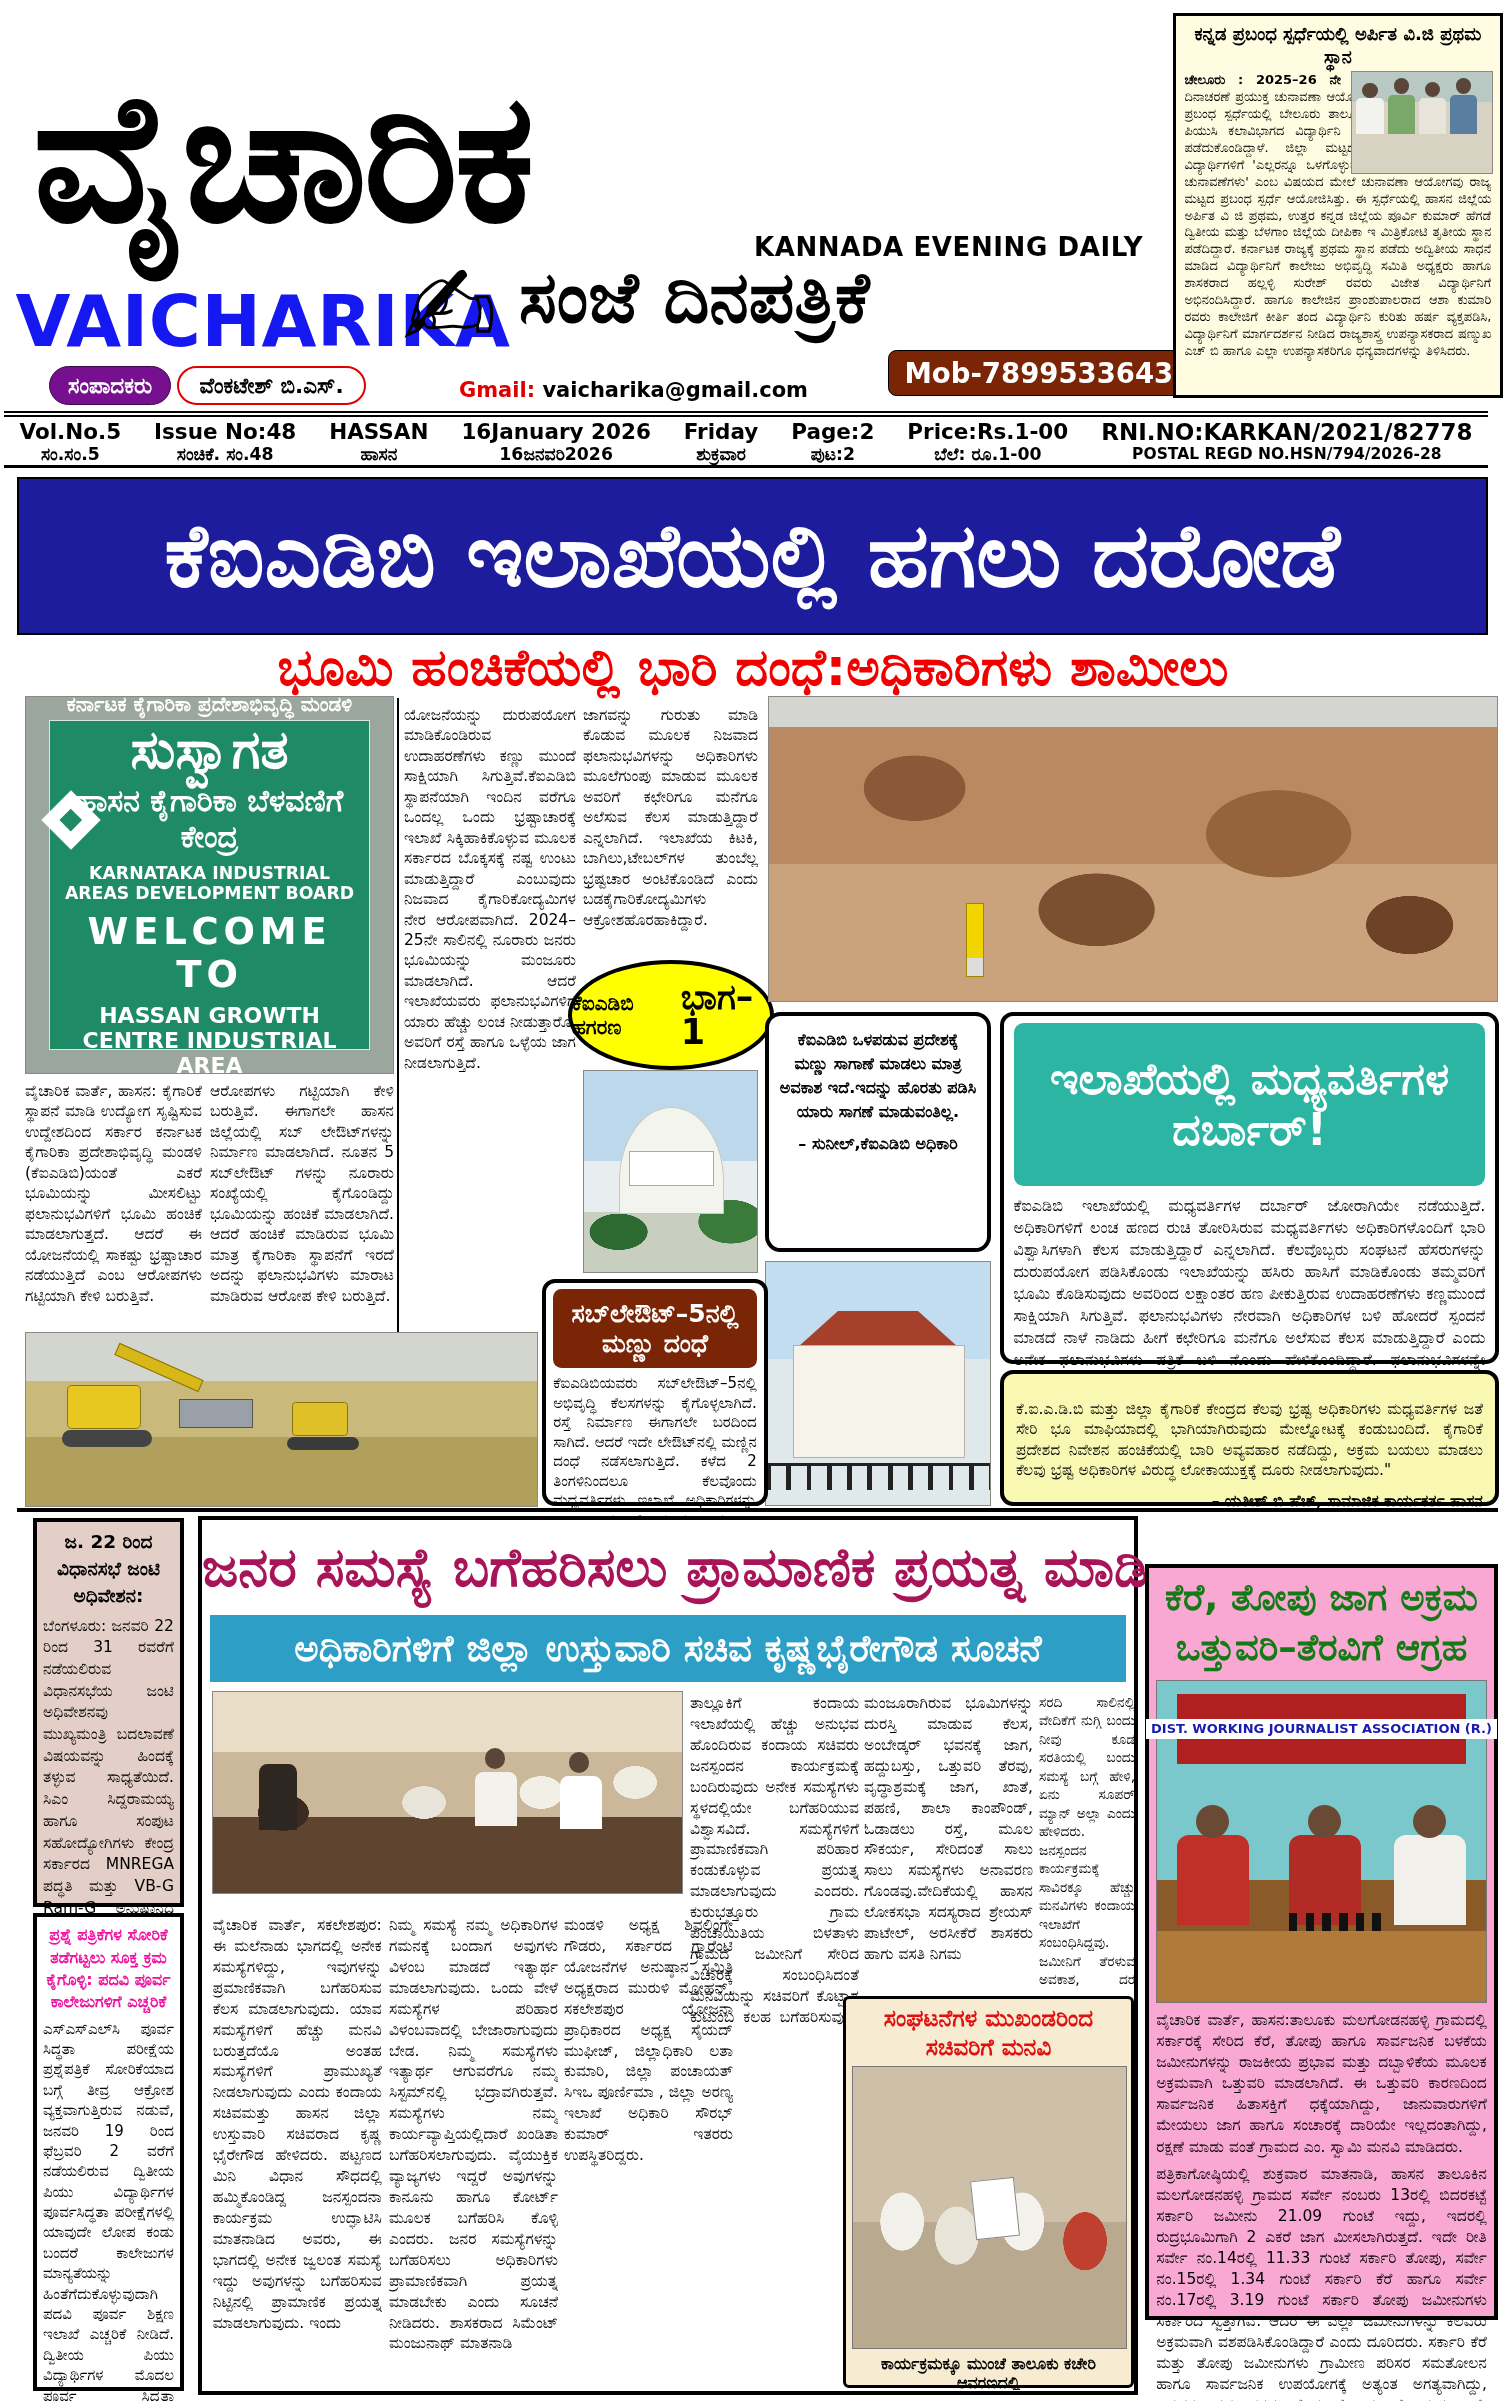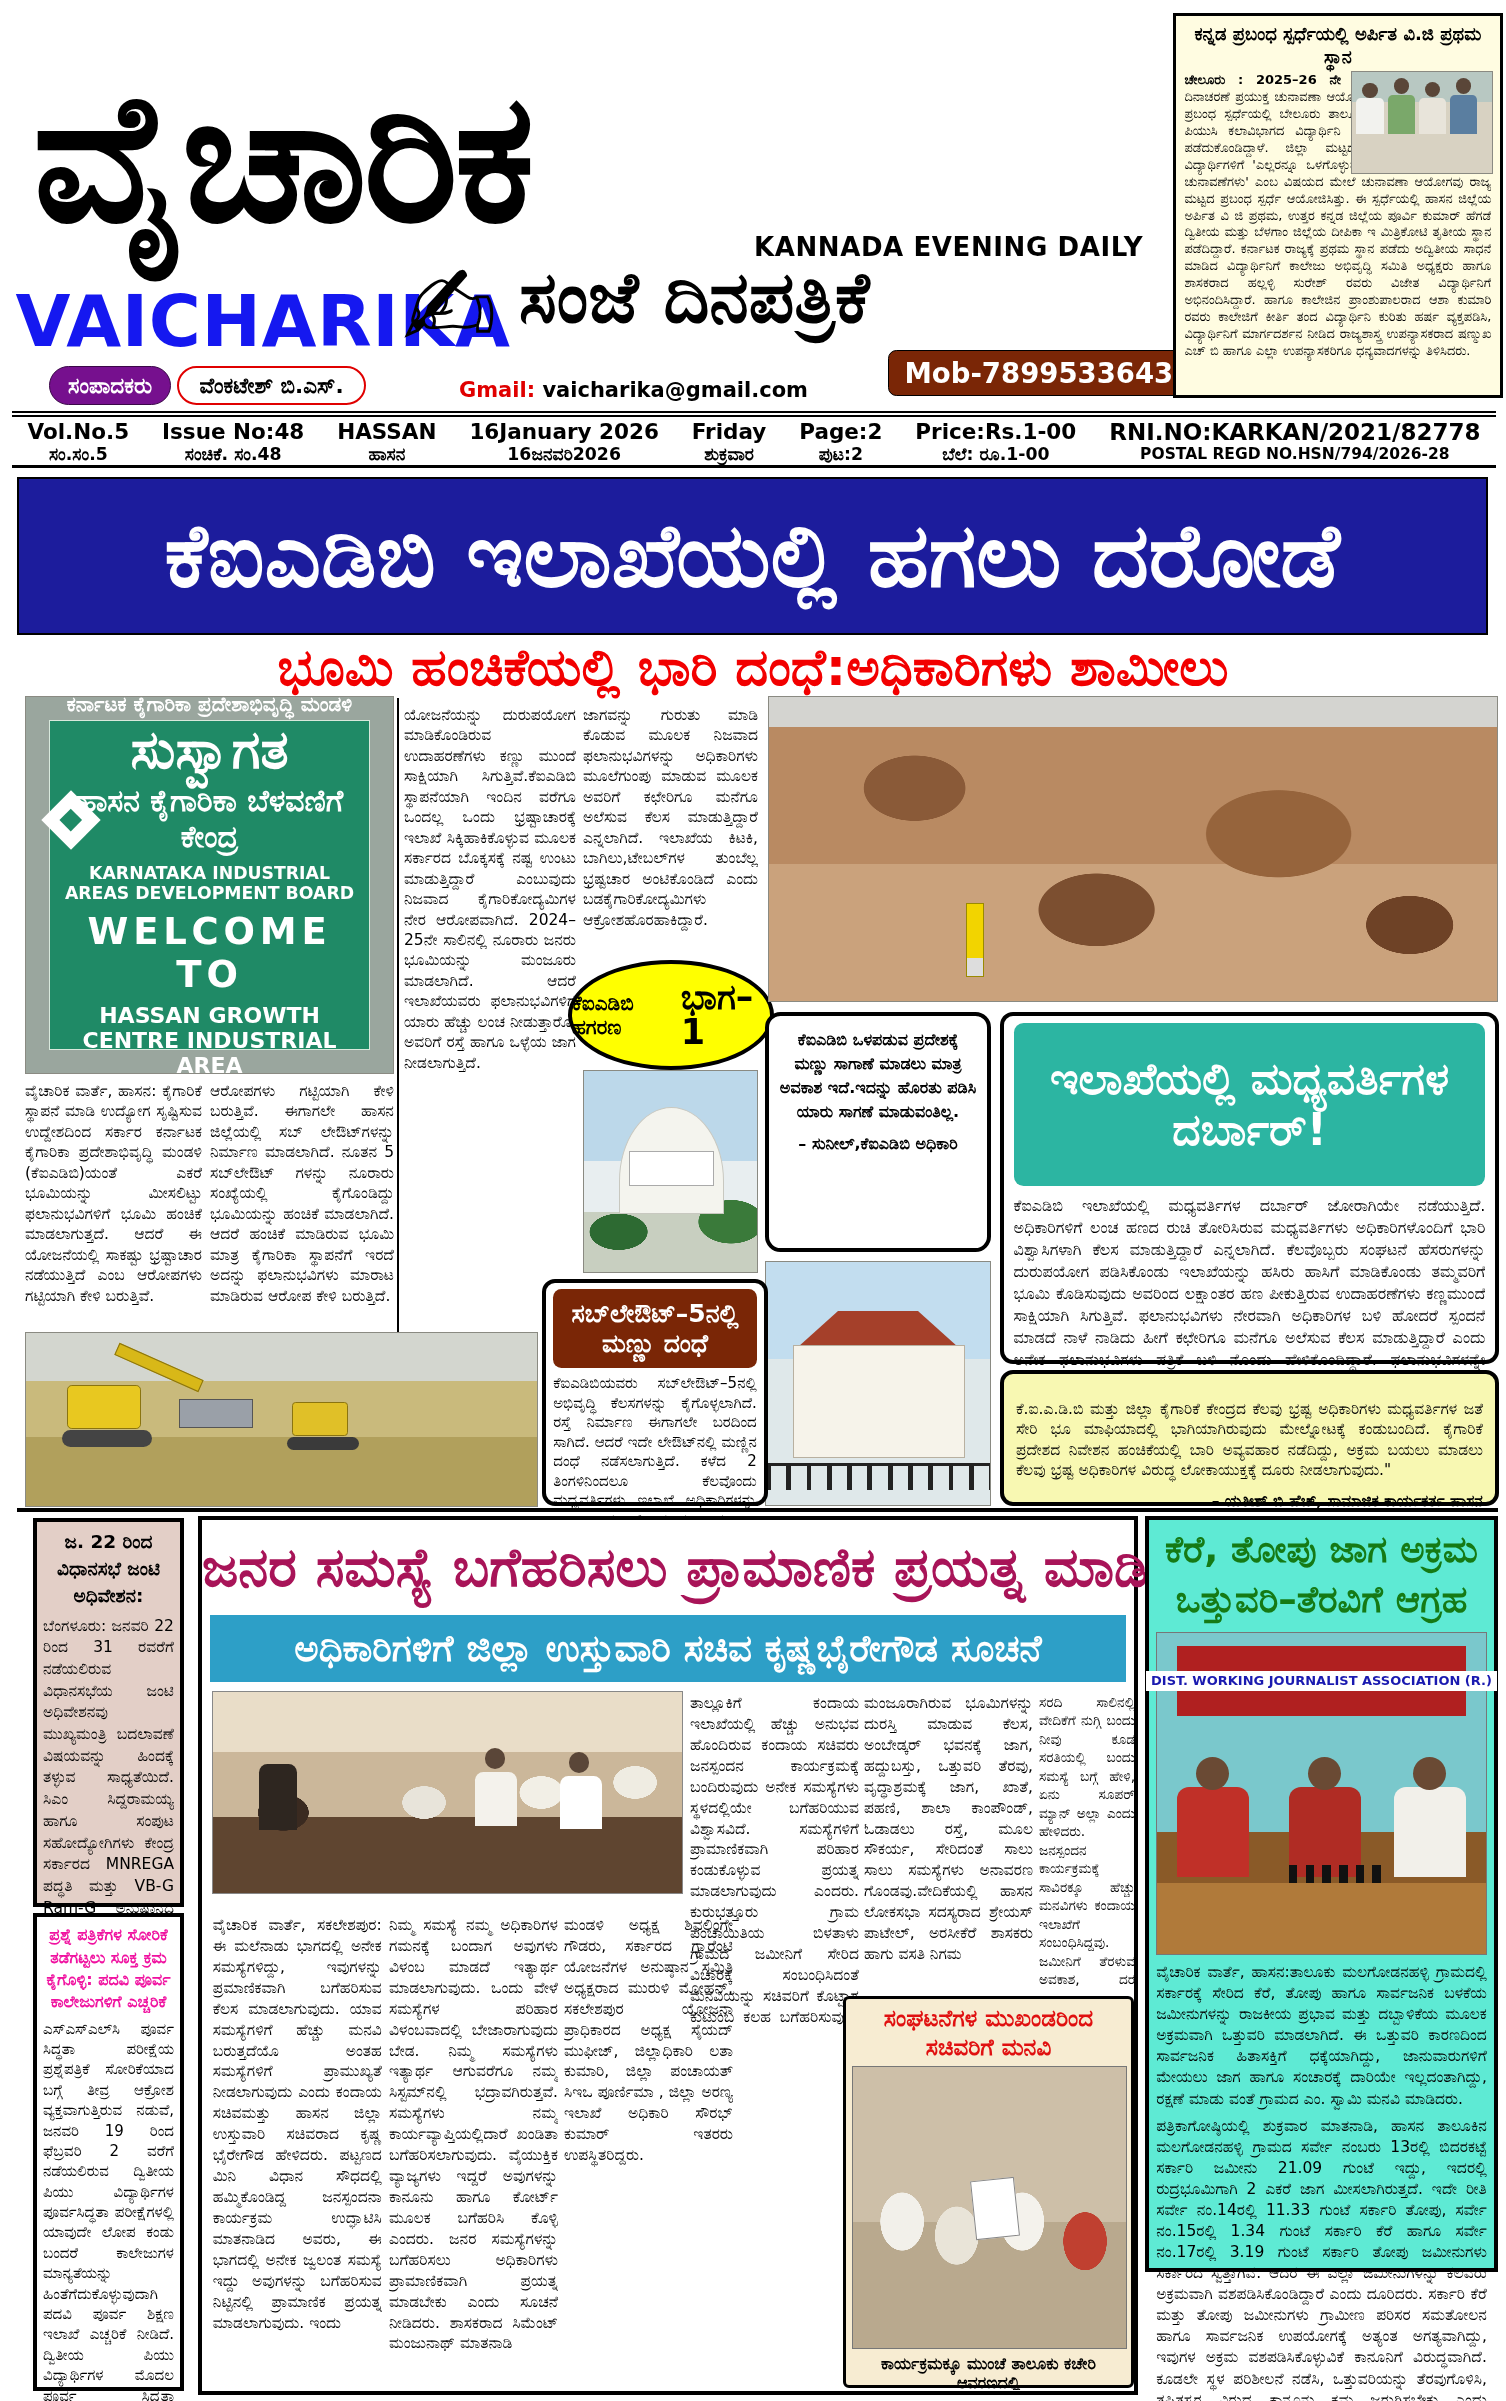--- a/index.html
+++ b/index.html
@@ -27,21 +27,21 @@
   .tr-box{left:1173px;top:13px;width:307px;height:367px;background:#fffce1;border:3px solid #000;padding:6px 8.4px;}
   .tr-head{font-size:18px;font-weight:800;line-height:1.3;text-align:center;}
   .tr-photo{position:absolute;right:7.2px;top:55px;width:142px;height:103px;border:1.2px solid #555;
      background:linear-gradient(#b8c8c2 0 30%,#d8d2c2 30% 100%);}
   .head-dot{position:absolute;border-radius:50%;background:#5a4638;}
   .shirt{position:absolute;border-radius:4.8px 4.8px 0 0;}
   .tr-body{margin-top:3.6px;font-size:13px;line-height:1.3;height:299px;}
   .tr-body::first-line{font-weight:700;}
 
   
-  .info-bar{left:12px;top:411px;width:1484px;height:57px;border-top:6px double #000;border-bottom:3px solid #000;
+  .info-bar{left:4px;top:411px;width:1484px;height:57px;border-top:6px double #000;border-bottom:3px solid #000;
             display:flex;justify-content:space-between;align-items:center;padding:2.4px 15.5px;box-sizing:border-box;}
   .ib-cell{text-align:center;}
   .ib-en{font-size:21.5px;font-weight:800;}
   .ib-kn{font-size:17.3px;font-weight:700;}
   .ib-right .ib-en{font-size:23px;}
   .ib-right .ib-kn{font-size:15.5px;}
 
   
   .headline-band{left:16.7px;top:477px;width:1467px;height:154px;background:#1c1c9c;border:2.4px solid #000;
                  color:#fff;display:flex;align-items:center;justify-content:center;font-size:88px;font-weight:800;white-space:nowrap;}
@@ -145,21 +145,21 @@
   .inset-title{color:#e01010;font-size:23px;font-weight:800;text-align:center;line-height:1.25;}
   .inset-photo{margin-top:4.8px;width:100%;height:281px;border:1.2px solid #777;position:relative;
      background:radial-gradient(36px 48px at 18% 55%,#f2f0ea 0 60%,transparent 61%),
                 radial-gradient(36px 48px at 38% 60%,#e9e4d8 0 60%,transparent 61%),
                 radial-gradient(36px 48px at 62% 55%,#f4f2ec 0 60%,transparent 61%),
                 radial-gradient(36px 48px at 85% 62%,#c04030 0 60%,transparent 61%),
                 linear-gradient(#cdbfa8 0 55%,#b9a98e 55% 100%);}
   .doc{position:absolute;left:44%;top:40%;width:42px;height:57px;background:#fff;border:1.2px solid #888;transform:rotate(-6deg);}
   .inset-caption{margin-top:4.8px;font-size:16px;font-weight:700;text-align:center;}
 
-  .rbox{left:1145px;top:1516px;width:353px;height:756px;border:4.2px solid #000;box-sizing:border-box;padding:4.8px 7.2px;background:#5eead4;}
+  .rbox{left:1145px;top:1564px;width:353px;height:756px;border:4.2px solid #000;box-sizing:border-box;padding:4.8px 7.2px;background:#f9a8d4;}
   .r-head{color:#157a15;font-size:37px;font-weight:800;text-align:center;line-height:1.35;}
   .press-photo{position:relative;margin-top:7.2px;width:100%;height:323px;border:1.8px solid #777;
      background:linear-gradient(#7ac8cc 0 62%,#8a5a28 62% 78%,#b07a3a 78% 100%);box-sizing:border-box;}
   .press-banner{position:absolute;left:6%;top:4%;width:88%;height:22%;background:#b02020;display:flex;align-items:center;justify-content:center;}
   .press-strip{background:#fff;color:#1a1ab0;font-size:13px;font-weight:800;padding:2.4px 4.8px;white-space:nowrap;}
   .man{position:absolute;bottom:24%;width:72px;height:90px;border-radius:12px 12px 0 0;}
   .head{position:absolute;width:33px;height:33px;border-radius:50%;background:#6a4a34;left:19px;top:-30px;}
   .mics{position:absolute;bottom:22%;left:40%;width:96px;height:18px;background:repeating-linear-gradient(90deg,#111 0 8.4px,transparent 8.4px 16.7px);}
   .r-body{margin-top:7.2px;font-size:15.5px;line-height:1.36;height:454px;}
   .r-body p{margin:0 0 6px 0;}

